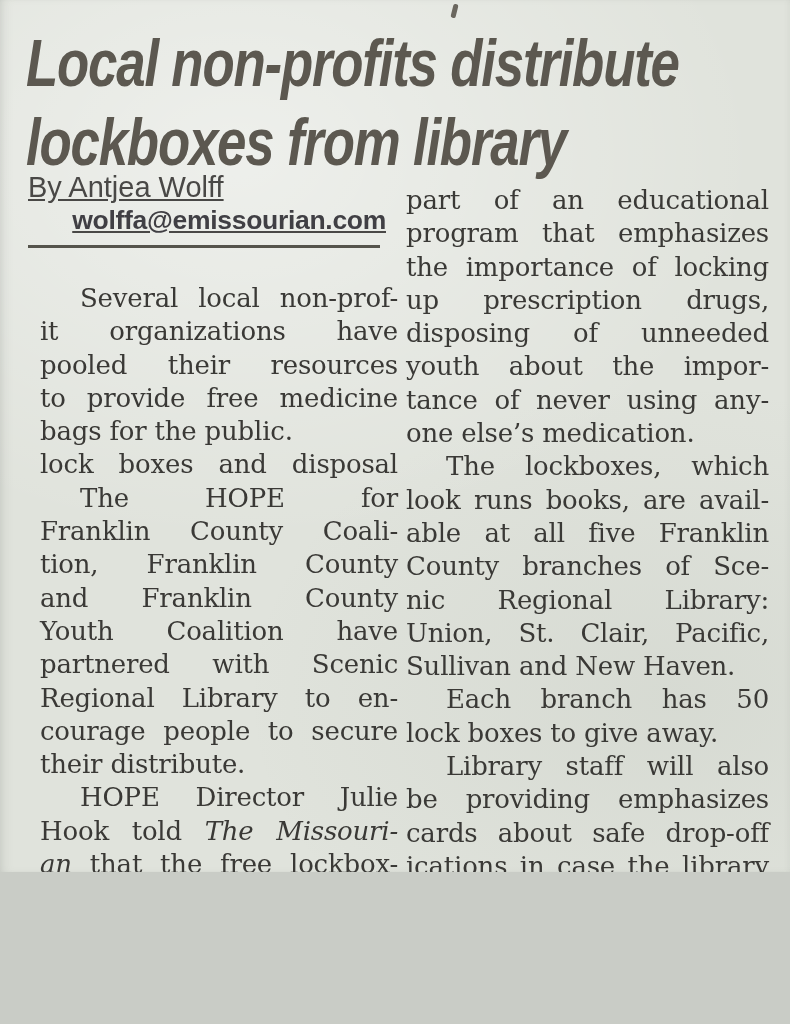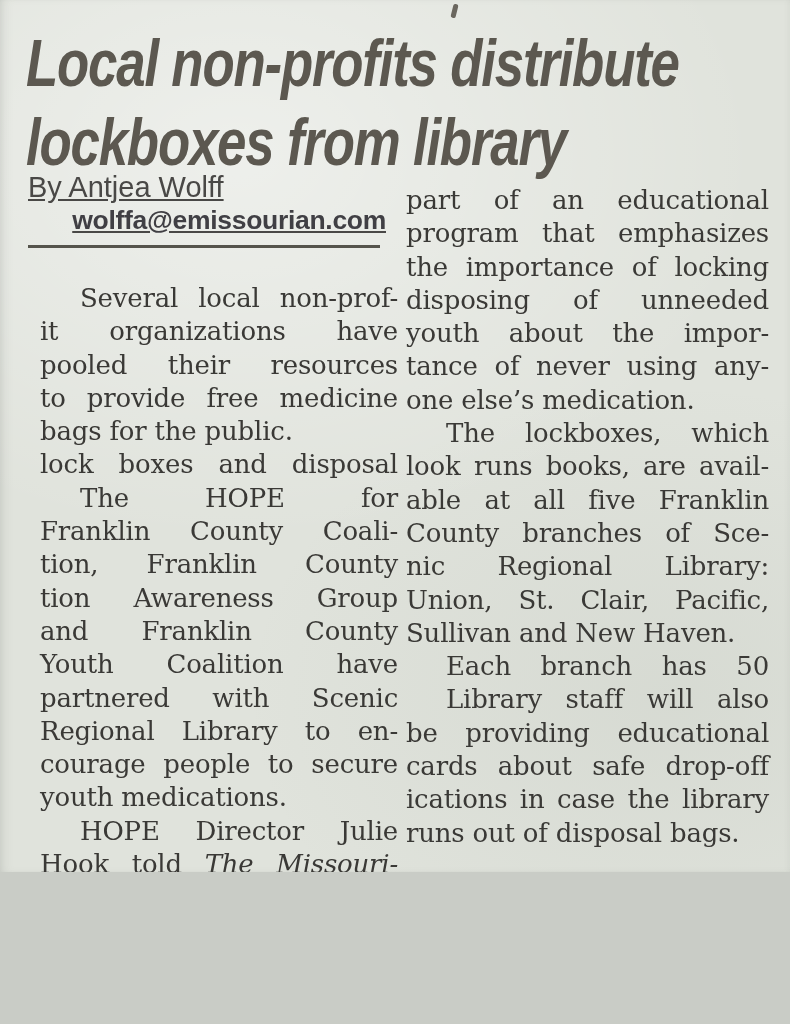--- a/index.html
+++ b/index.html
@@ -116,49 +116,50 @@
   <div class="column col-left">
       <div class="line indent">Several local non-prof-</div>
       <div class="line">it organizations have</div>
       <div class="line">pooled their resources</div>
       <div class="line">to provide free medicine</div>
       <div class="line end">bags for the public.</div>
       <div class="line">lock boxes and disposal</div>
       <div class="line indent">The HOPE for</div>
       <div class="line">Franklin County Coali-</div>
       <div class="line">tion, Franklin County</div>
-      <div class="line">tion Awareness Group</div>
       <div class="line">and Franklin County</div>
       <div class="line">Youth Coalition have</div>
       <div class="line">partnered with Scenic</div>
       <div class="line">Regional Library to en-</div>
       <div class="line">courage people to secure</div>
-      <div class="line end">youth medications.</div>
+      <div class="line end">their distribute.</div>
       <div class="line indent">HOPE Director Julie</div>
       <div class="line"><span>Hook told </span><span class="it">The Missouri-</span></div>
       <div class="line"><span class="it">an</span><span> that the free lockbox-</span></div>
     </div>
   <div class="column col-right">
       <div class="line">part of an educational</div>
       <div class="line">program that emphasizes</div>
       <div class="line">the importance of locking</div>
+      <div class="line">up prescription drugs,</div>
       <div class="line">disposing of unneeded</div>
       <div class="line">youth about the impor-</div>
       <div class="line">tance of never using any-</div>
       <div class="line end">one else’s medication.</div>
       <div class="line indent">The lockboxes, which</div>
       <div class="line">look runs books, are avail-</div>
       <div class="line">able at all five Franklin</div>
       <div class="line">County branches of Sce-</div>
       <div class="line">nic Regional Library:</div>
       <div class="line">Union, St. Clair, Pacific,</div>
       <div class="line end">Sullivan and New Haven.</div>
       <div class="line indent">Each branch has 50</div>
+      <div class="line end">lock boxes to give away.</div>
       <div class="line indent">Library staff will also</div>
-      <div class="line">be providing educational</div>
+      <div class="line">be providing emphasizes</div>
       <div class="line">cards about safe drop-off</div>
       <div class="line">ications in case the library</div>
       <div class="line end">runs out of disposal bags.</div>
     </div>
 
   <div class="bottom-rule"></div>
   <div class="scan-edge-band"></div>
 
 </div>
 

